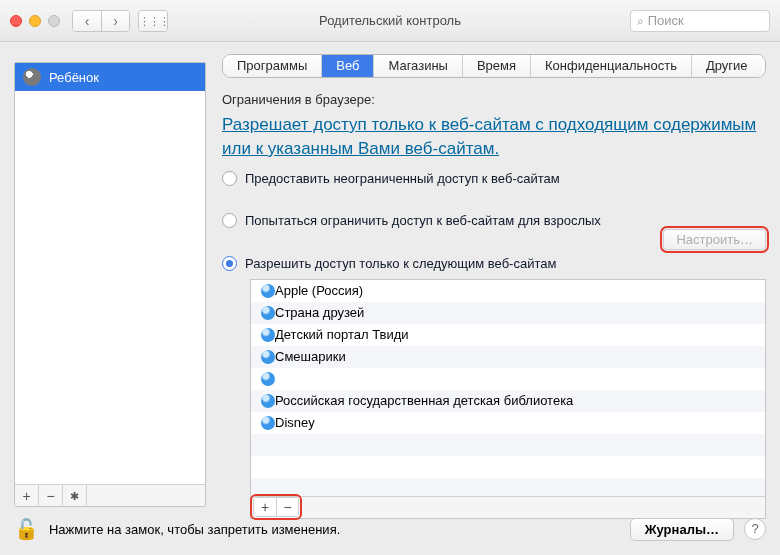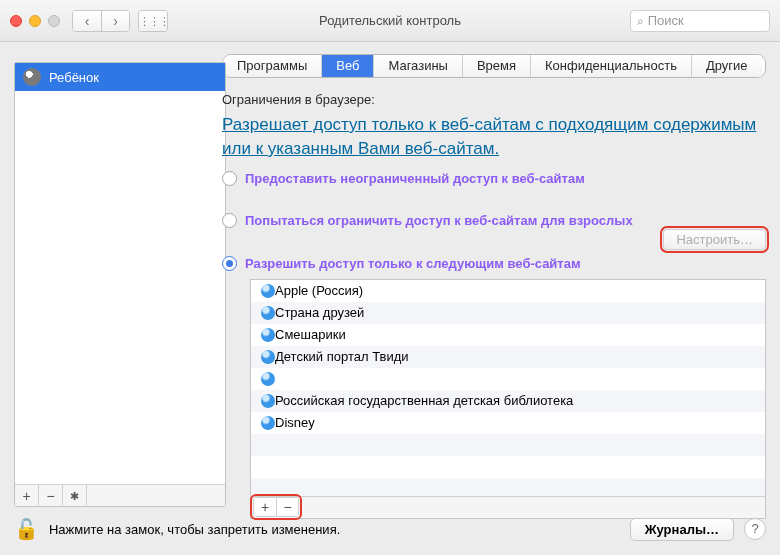--- a/index.html
+++ b/index.html
@@ -17,35 +17,35 @@
 .win-title { position: absolute; left: 50%; transform: translateX(-50%); color: #4a4a4a; font-size: 13px; }
 .search { margin-left: auto; width: 140px; height: 22px; border: 1px solid #cfcfcf; border-radius: 4px; background: #fff; display: flex; align-items: center; padding: 0 6px; color: #9a9a9a; }
 .search-icon { margin-right: 4px; font-size: 12px; }
 
 .tabs { display: flex; margin: 12px 14px 0 222px; border: 1px solid #b9b9b9; border-radius: 9px; overflow: hidden; background: #fff; height: 24px; }
 .tabs .tab { flex: none; padding: 0 14px; line-height: 22px; color: #2a2a2a; background: linear-gradient(#fff,#f2f2f2); border-right: 1px solid #cfcfcf; }
 .tabs .tab:last-child { border-right: none; }
 .tabs .tab.active { background: #3d7be8; color: #fff; }
 
 .body { position: absolute; top: 52px; left: 14px; right: 14px; bottom: 48px; }
-.sidebar { position: absolute; top: 10px; left: 0; width: 212px; bottom: 0; border: 1px solid #c3c3c3; background: #fff; border-radius: 2px; display: flex; flex-direction: column; }
+.sidebar { position: absolute; top: 10px; left: 0; width: 192px; bottom: 0; border: 1px solid #c3c3c3; background: #fff; border-radius: 2px; display: flex; flex-direction: column; }
 .user-row { background: #2f77e5; color: #fff; height: 28px; display: flex; align-items: center; padding: 0 8px; gap: 8px; }
 .avatar { width: 18px; height: 18px; border-radius: 50%; background: radial-gradient(circle at 35% 35%, #fff 0 20%, #7a7a7a 21% 100%); }
 .sidebar-spacer { flex: 1; }
 .sidebar-footer { height: 22px; border-top: 1px solid #d0d0d0; display: flex; align-items: center; background: #f5f5f5; }
 .sidebar-footer button { width: 24px; height: 22px; background: none; border: none; border-right: 1px solid #d0d0d0; color: #555; font-size: 14px; line-height: 20px; }
 
 .main { position: absolute; top: 40px; left: 208px; right: 0; bottom: 0; }
 .section-title { font-size: 13px; color: #2a2a2a; margin-bottom: 6px; }
 .desc { color: #0369a1; font-size: 17px; line-height: 1.4; margin-bottom: 10px; text-decoration: underline; }
 .radio-row { display: flex; align-items: center; gap: 8px; margin: 2px 0 6px; }
 .radio { width: 15px; height: 15px; border: 1px solid #a8a8a8; border-radius: 50%; background: #fff; flex: none; display: flex; align-items: center; justify-content: center; }
 .radio.checked { border-color: #3d7be8; }
 .radio.checked::after { content: ""; width: 7px; height: 7px; border-radius: 50%; background: #3d7be8; }
-.radio-label { color: #8b5cf6; font-weight: bold; }
+.radio-label { color: #0f172a; }
 .customize-btn { margin-left: auto; padding: 2px 12px; border: 1px solid #cfcfcf; border-radius: 4px; background: linear-gradient(#fdfdfd,#f0f0f0); color: #aeaeae; margin-top: 37px; }
 .highlight-red { outline: 2px solid #e23b2e; outline-offset: 1px; }
 
 .site-list-wrap { margin: 8px 0 0 28px; border: 1px solid #c7c7c7; background: #fff; height: 240px; display: flex; flex-direction: column; }
 .site-list { flex: 1; overflow: hidden; }
 .site-row { height: 22px; display: flex; align-items: center; gap: 0; padding: 0 10px; }
 .site-row:nth-child(even) { background: #f4f6f9; }
 .globe { width: 14px; height: 14px; border-radius: 50%; background: radial-gradient(circle at 35% 30%, #cfeaff 0 20%, #3a96e8 35% 100%); flex: none; }
 .list-footer { height: 22px; border-top: 1px solid #d0d0d0; background: #f5f5f5; display: flex; align-items: center; padding-left: 2px; }
 .pm { display: inline-flex; border: 1px solid #cfcfcf; border-radius: 3px; background: #fff; }
@@ -126,25 +126,25 @@
           <div class="site-row">
             <span class="globe"></span>
             <span>Apple (Россия)</span>
           </div>
           <div class="site-row">
             <span class="globe"></span>
             <span>Страна друзей</span>
           </div>
           <div class="site-row">
             <span class="globe"></span>
-            <span>Смешарики</span>
+            <span>Детский портал Твиди</span>
           </div>
           <div class="site-row">
             <span class="globe"></span>
-            <span>Детский портал Твиди</span>
+            <span>Смешарики</span>
           </div>
           <div class="site-row">
             <span class="globe"></span>
           </div>
           <div class="site-row">
             <span class="globe"></span>
             <span>Российская государственная детская библиотека</span>
           </div>
           <div class="site-row">
             <span class="globe"></span>

